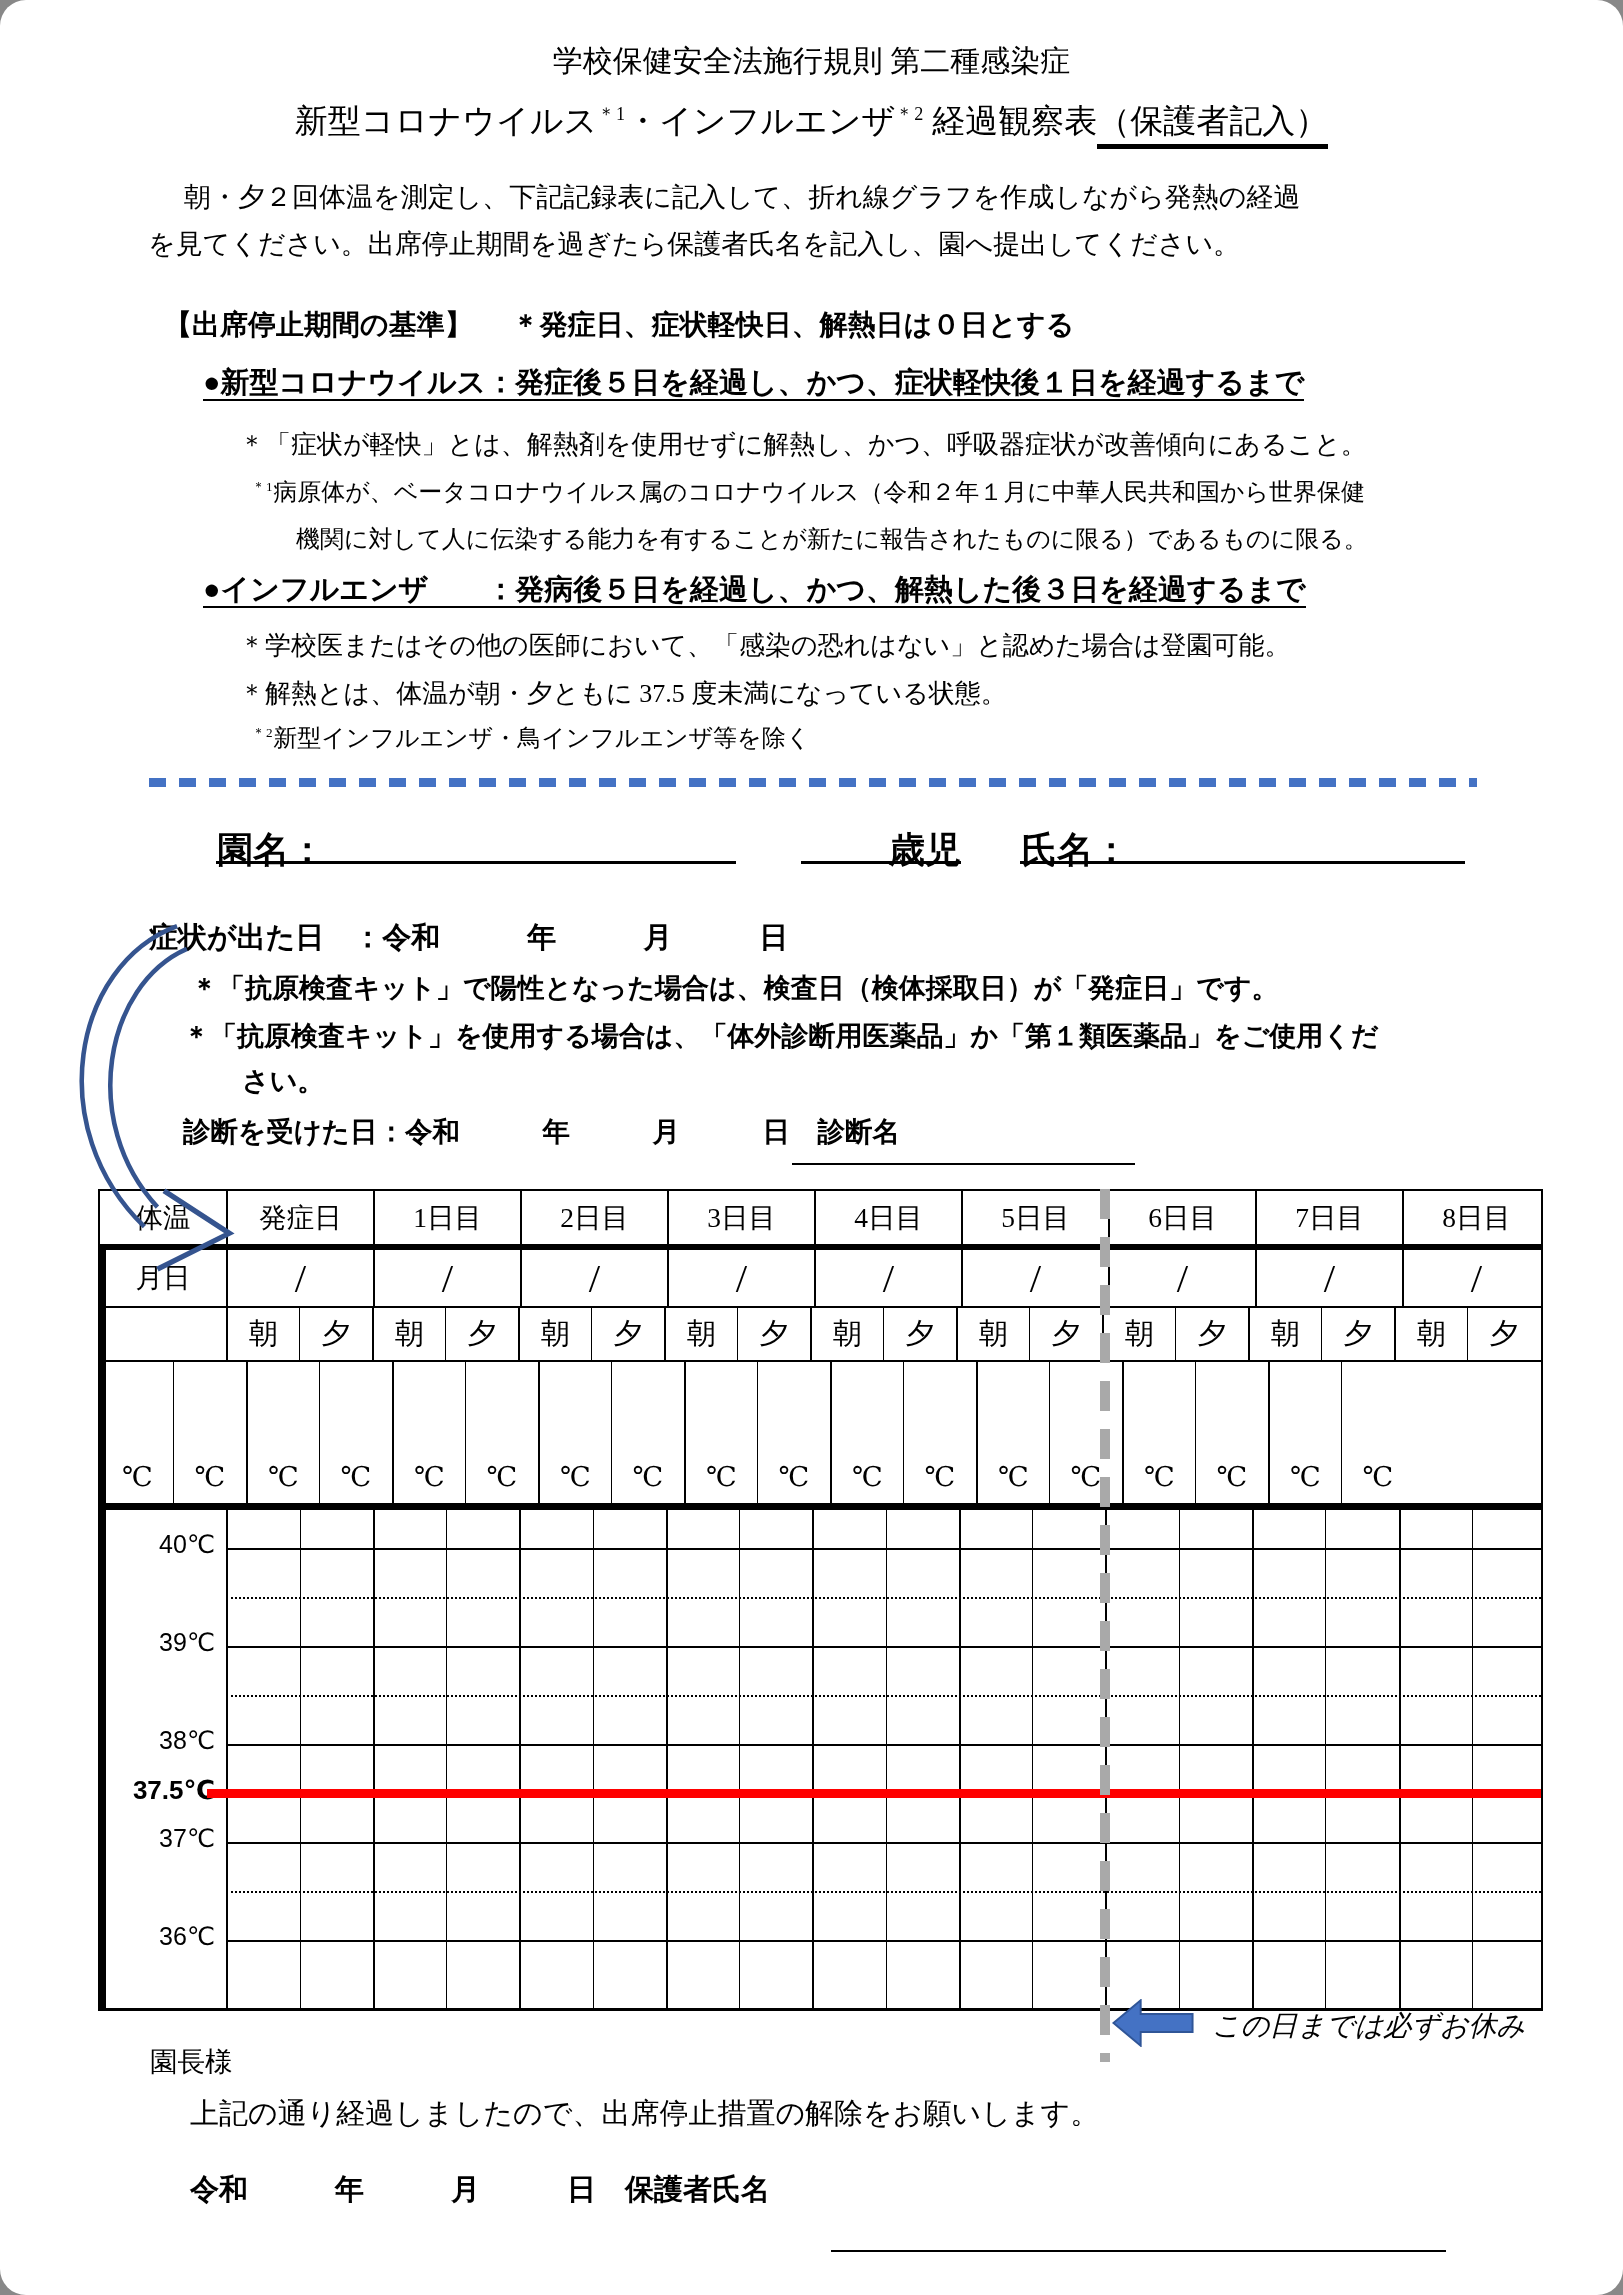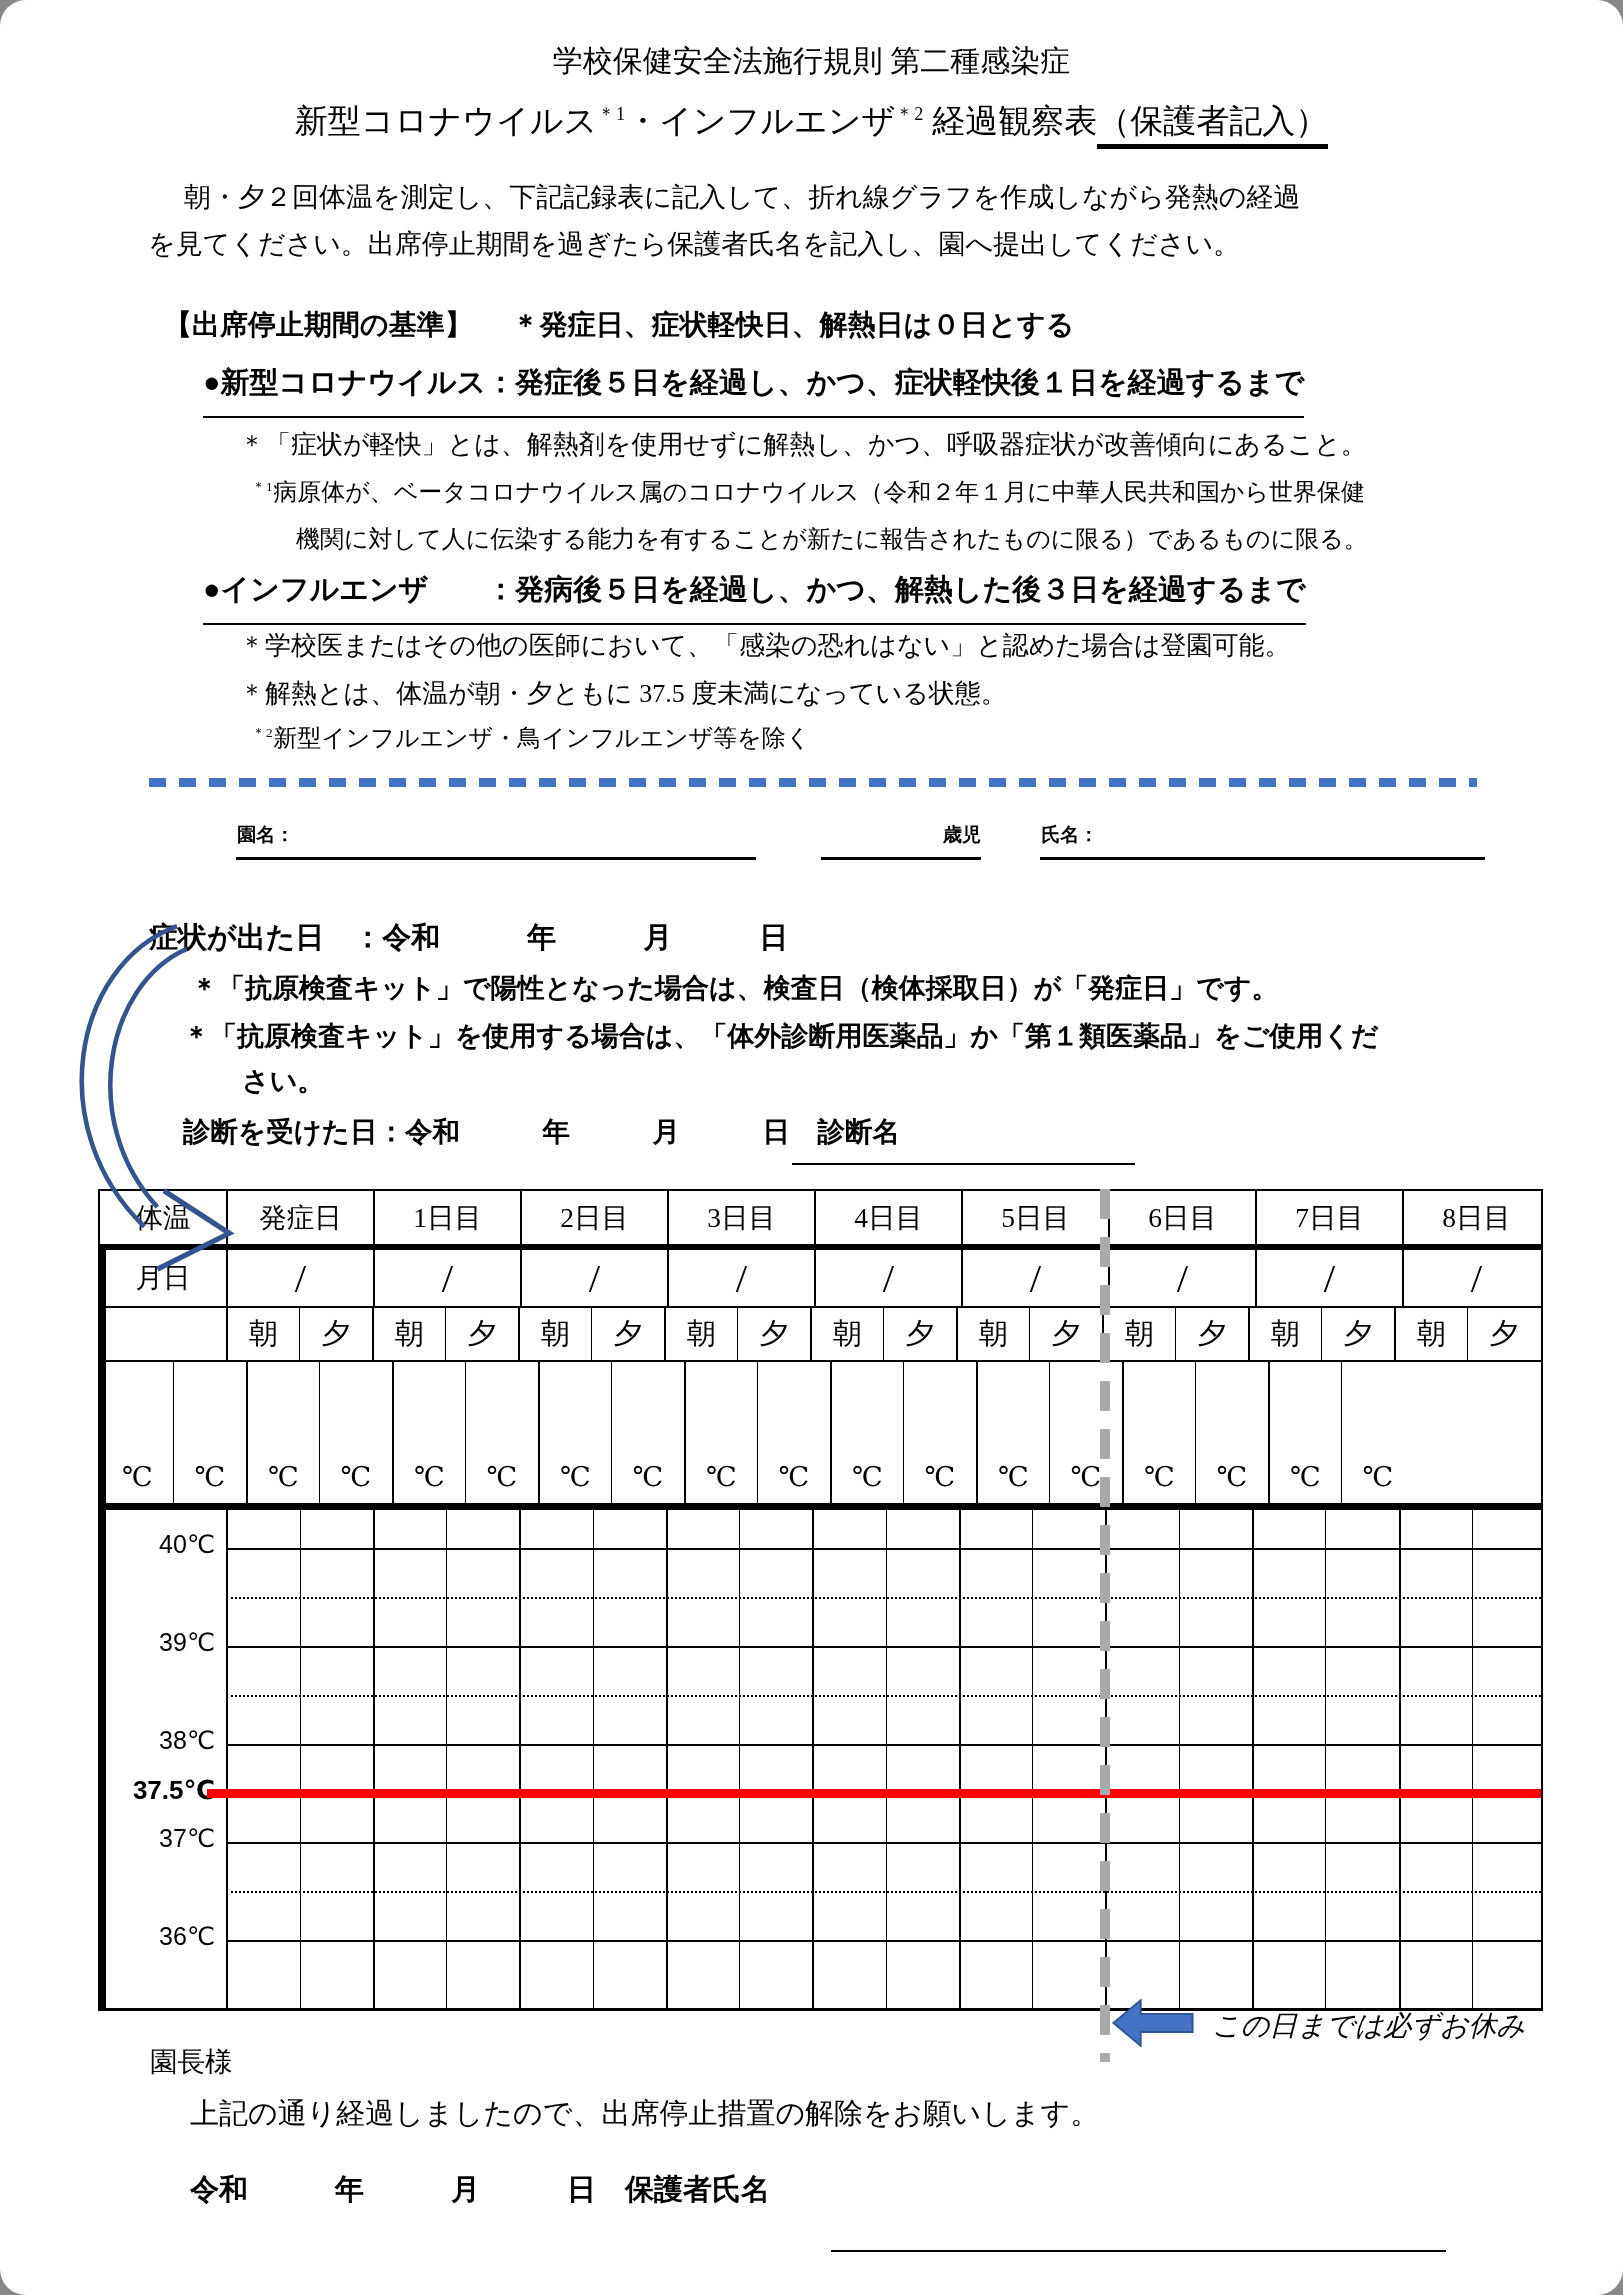--- a/index.html
+++ b/index.html
@@ -4,25 +4,25 @@
 <style>
   html,body{margin:0;padding:0;background:#888;}
   #page{position:relative;width:1623px;height:2295px;background:#ffffff;overflow:hidden;
         font-family:"Liberation Serif","DejaVu Serif",serif;color:#000;border-radius:26px;}
   .t{position:absolute;white-space:pre;line-height:1.15;}
   .serif{font-family:"Liberation Serif","DejaVu Serif",serif;}
   .goth{font-family:"Liberation Sans","DejaVu Sans",sans-serif;font-weight:bold;}
   .center{left:0;width:100%;text-align:center;}
   .sup{vertical-align:super;font-size:0.55em;letter-spacing:0.7px;}
   .u-head{border-bottom:5.9px solid #000;padding-bottom:5.2px;}
-  .u-rule{border-bottom:2.6px solid #000;padding-bottom:18px;}
+  .u-rule{border-bottom:2.6px solid #000;padding-bottom:1px;}
   
   #blue-dash{position:absolute;left:149px;top:778px;width:1328px;height:8.5px;}
   
-  #name-row{position:absolute;left:216px;top:822px;height:42px;font-size:19px;margin-left:20px;}
+  #name-row{position:absolute;left:216px;top:822px;height:42px;font-size:36px;}
   #name-row .blank{display:inline-block;border-bottom:3.3px solid #000;height:38px;vertical-align:bottom;box-sizing:border-box;}
   
   #sheet{position:absolute;left:98px;top:1189px;width:1445px;height:822px;
          border:2px solid #000;border-bottom-width:3.3px;box-sizing:border-box;}
   #left-thick{position:absolute;left:0;top:59px;bottom:0;width:5.9px;background:#000;}
   .trow{display:flex;box-sizing:border-box;width:100%;}
   .lblcell{width:126px;flex:0 0 126px;display:flex;align-items:center;justify-content:center;box-sizing:border-box;}
   .daycell{width:147px;flex:0 0 147px;border-left:2px solid #000;display:flex;align-items:center;justify-content:center;box-sizing:border-box;}
   .halfcell{width:73px;flex:0 0 73px;display:flex;align-items:center;justify-content:center;box-sizing:border-box;}
   .halfcell.day-b{border-left:2px solid #000;}

